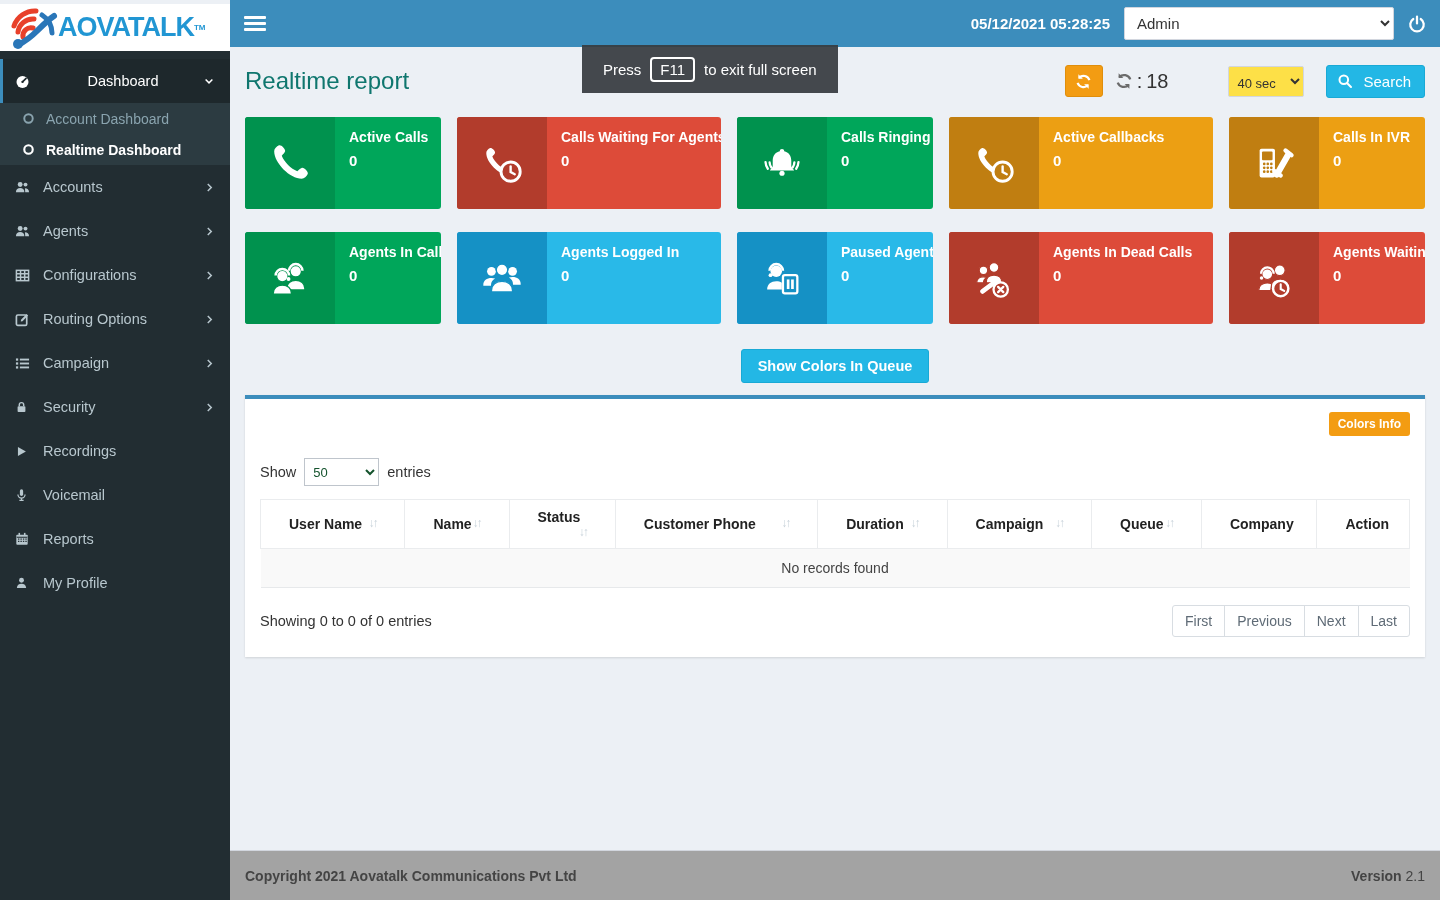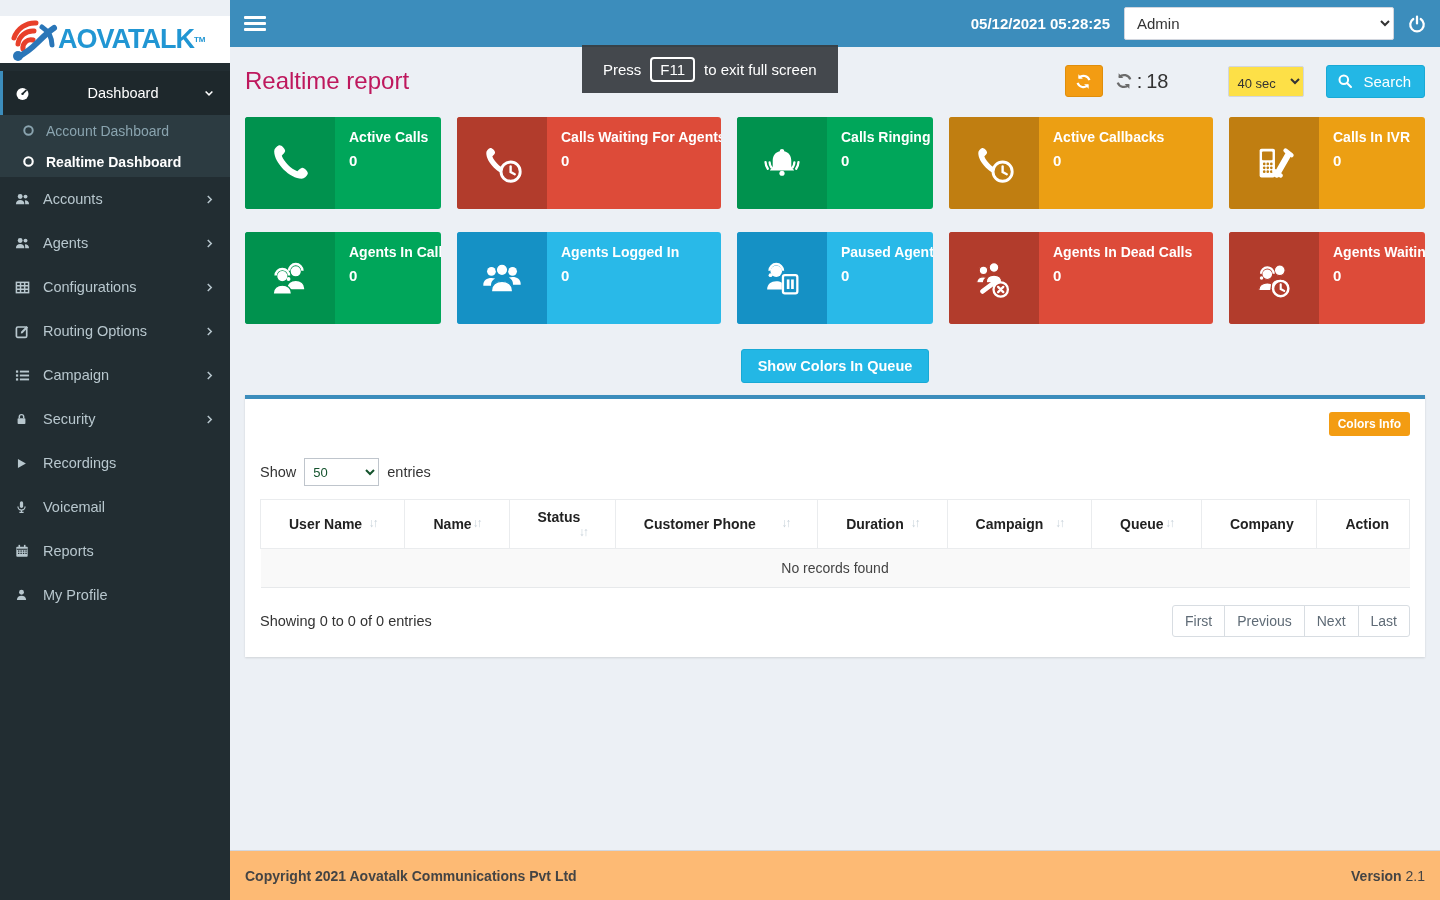--- a/index.html
+++ b/index.html
@@ -1,20 +1,20 @@
 <!DOCTYPE html>
 <html><head>
 <meta charset="utf-8">
 <style>
   * { box-sizing: border-box; margin: 0; padding: 0; }
   html,body { width:1440px; height:900px; overflow:hidden; }
   body { font-family:"Liberation Sans", sans-serif; background:#ecf0f5; position:relative; }
 
   
-  .sidebar { position:absolute; left:0; top:16px; bottom:0; width:230px; background:#222d32; z-index:10; }
+  .sidebar { position:absolute; left:0; top:4px; bottom:0; width:230px; background:#222d32; z-index:10; }
   .logo-box { height:47px; background:#ffffff; display:flex; align-items:center; padding-left:6px; }
   .logo-text { font-size:27px; font-weight:bold; color:#2196d3; letter-spacing:-1px; }
   .logo-tm { font-size:8px; color:#2196d3; vertical-align:top; font-weight:bold; }
   .menu { padding-top:8px; }
   .menu-item { height:44px; display:flex; align-items:center; padding:0 15px; color:#b8c7ce; font-size:14.5px; cursor:pointer; }
   .menu-item .mi-icon { width:28px; display:flex; align-items:center; }
   .menu-item .mi-label { flex:1; }
   .menu-item.active { background:#1e282c; color:#fff; border-left:3px solid #3c8dbc; padding-left:12px;text-align:center; }
   .submenu { background:#2c3b41; }
   .submenu-item { height:31px; display:flex; align-items:center; padding-left:22px; font-size:14px; color:#8aa4af; cursor:pointer; }
@@ -26,21 +26,21 @@
   .hamburger { width:22px; display:flex; flex-direction:column; gap:3px; cursor:pointer; }
   .hamburger span { display:block; height:3px; background:#fff; border-radius:1px; }
   .topbar-right { margin-left:auto; display:flex; align-items:center; gap:14px; }
   .topbar-datetime { color:#fff; font-weight:bold; font-size:15px; }
   .user-select { width:270px; height:33px; font-size:15px; padding:0 8px; border:1px solid #d2d6de; border-radius:2px; background:#ffffff; color:#333; font-family:"Liberation Sans",sans-serif; }
   .power-btn { background:none; border:none; cursor:pointer; display:flex; align-items:center; }
 
   
   .main { position:absolute; left:230px; right:0; top:47px; bottom:50px; background:#ecf0f5; padding:12px 15px 0; overflow:hidden; }
   .title-row { display:flex; align-items:center; justify-content:space-between; height:44px; }
-  .page-title { font-size:24px; font-weight:400; color:#be185d; }
+  .page-title { font-size:24px; font-weight:400; color:#0f766e; }
   .controls { display:flex; align-items:center; gap:12px; }
   .refresh-btn { width:38px; height:32px; background:#f39c12; border:1px solid #e08e0b; border-radius:3px; display:flex; align-items:center; justify-content:center; cursor:pointer; }
   .countdown { display:flex; align-items:center; gap:4px; font-size:20px; color:#333; }
   .interval-select { width:76px; height:31px; font-size:13px; border:1px solid #d2d6de; border-radius:2px; background:#fde047; color:#333; padding:8px 4px; margin-left:48px; font-family:"Liberation Sans",sans-serif; }
   .search-btn { background:#23b7e5; border:1px solid #19a9d5; border-radius:3px; color:#fff; font-size:15px; padding:7px 13px 7px 10px; display:flex; align-items:center; gap:10px; cursor:pointer; margin-left:10px; font-family:"Liberation Sans",sans-serif; }
 
   
   .cards-row { display:flex; gap:16px; margin-top:14px; }
   .cards-row + .cards-row { margin-top:23px; }
   .card { height:92px; border-radius:3px; display:flex; overflow:hidden; color:#fff; cursor:default; }
@@ -70,21 +70,21 @@
   .th-username{width:12.5%}.th-name{width:9%}.th-status{width:9.2%}.th-phone{width:17.5%}
   .th-duration{width:11.2%}.th-campaign{width:12.5%}.th-queue{width:9.5%}.th-company{width:10%}.th-action{width:8%}
   .table-footer { display:flex; justify-content:space-between; align-items:center; margin-top:17px; }
   .summary { font-size:14.5px; color:#333; }
   .pagination { display:flex; }
   .pg-btn { border:1px solid #d8dde2; background:#fff; color:#5f6b76; font-size:14px; padding:7px 12px; margin-left:-1px; cursor:pointer; font-family:"Liberation Sans",sans-serif; }
   .pg-btn:first-child { border-radius:3px 0 0 3px; margin-left:0; }
   .pg-btn:last-child { border-radius:0 3px 3px 0; }
 
   
-  .footer { position:absolute; left:230px; right:0; bottom:0; height:50px; background:#fdba74; border-top:1px solid #d2d6de; display:flex; align-items:center; justify-content:space-between; padding:0 15px; font-size:14px; color:#444;gap:8px; }
+  .footer { position:absolute; left:230px; right:0; bottom:0; height:50px; background:#a3a3a3; border-top:1px solid #d2d6de; display:flex; align-items:center; justify-content:space-between; padding:0 15px; font-size:14px; color:#444;gap:8px; }
   .footer .copy { font-weight:bold; }
   .version-label { font-weight:bold; }
 
   
   .toast { position:absolute; left:582px; top:45px; height:48px; background:rgba(55,59,63,.93); color:#fff; display:flex; align-items:center; gap:9px; padding:0 21px; font-size:15px; z-index:50; }
   .key-box { border:2px solid #fff; border-radius:4px; padding:2px 8px; font-size:15px; }
 
   svg { display:block; }
 </style>
 </head>

